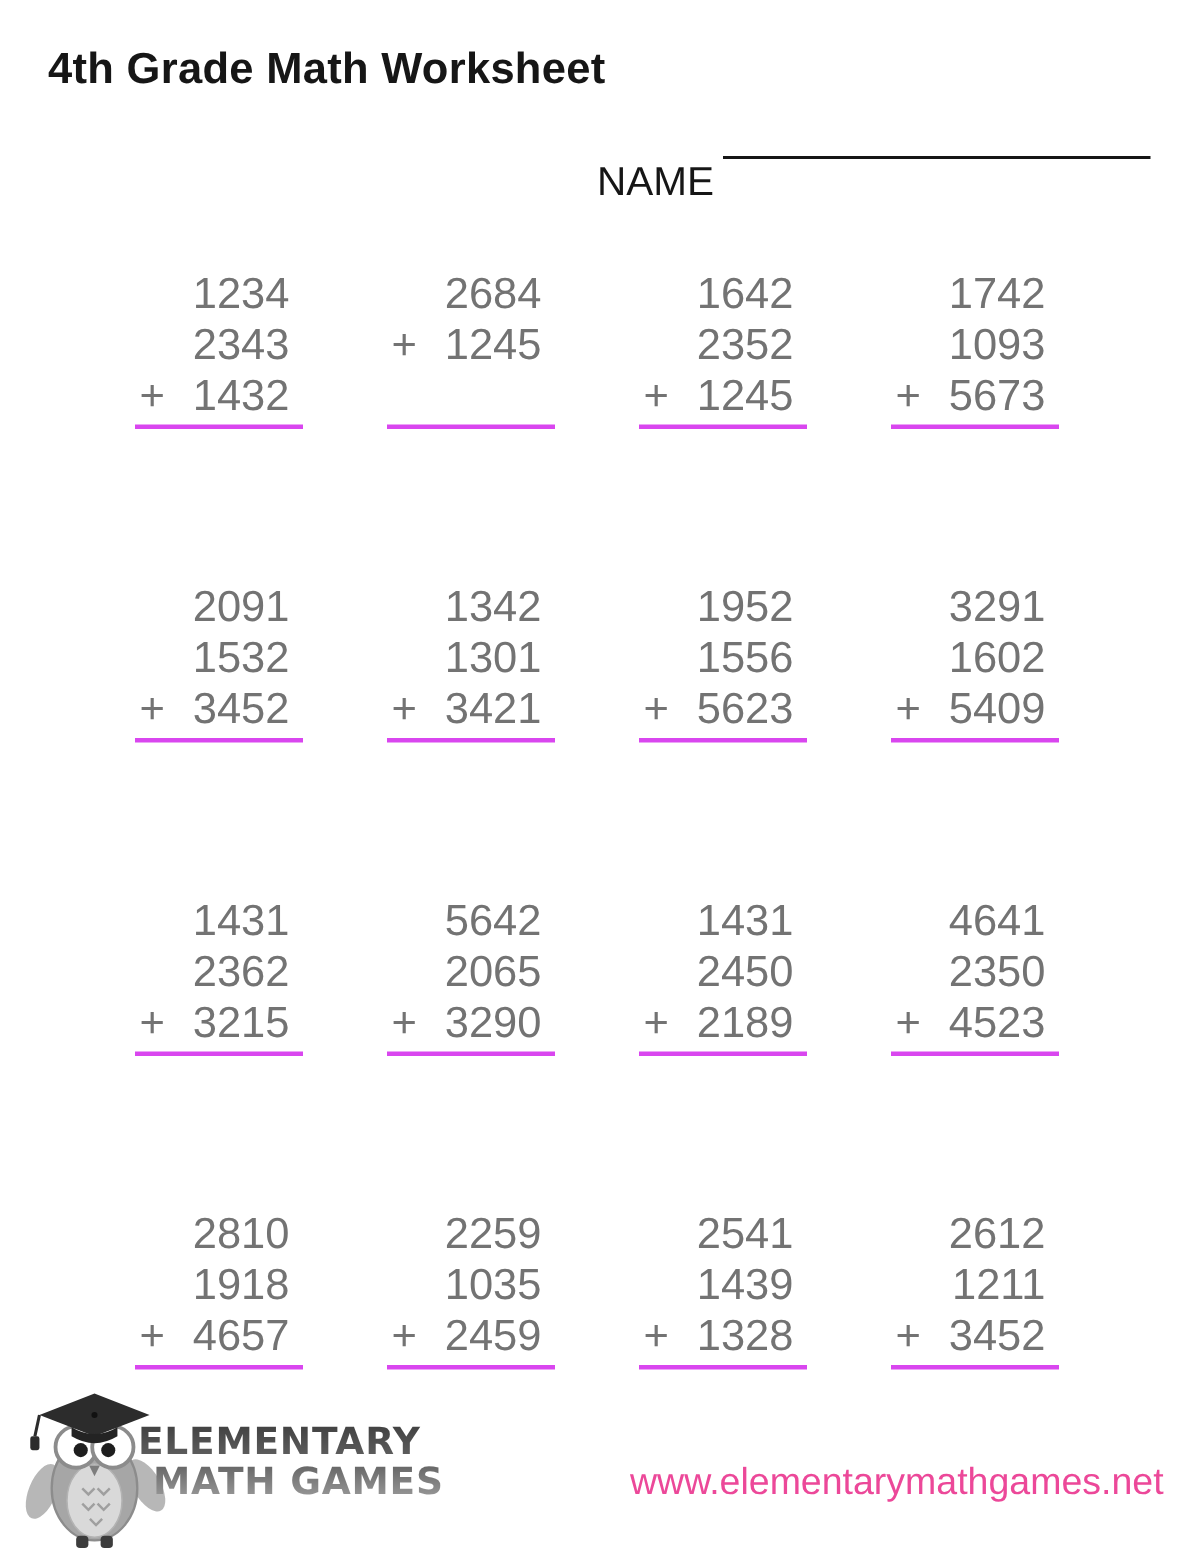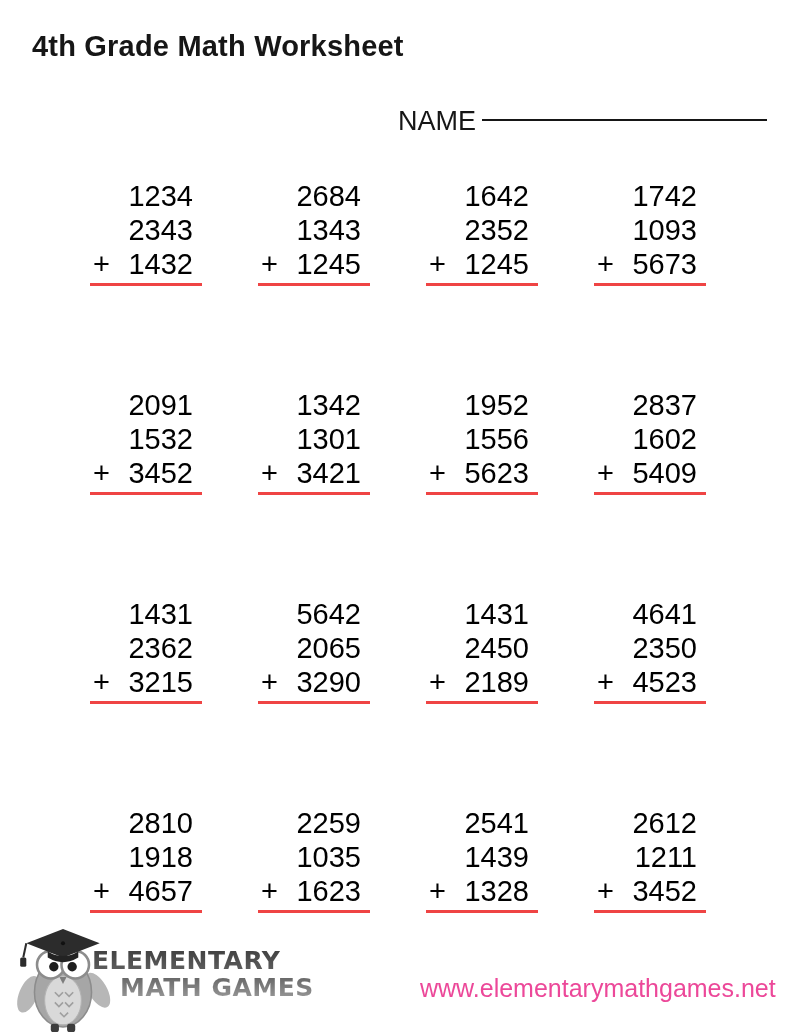--- a/index.html
+++ b/index.html
@@ -18,44 +18,44 @@
     position:absolute;left:32px;top:30px;
     font-size:29px;font-weight:600;letter-spacing:0.2px;
     color:#161616;
   }
   .subtitle{
     position:absolute;left:48px;top:100px;
     font-size:29px;font-weight:500;color:#161616;
   }
   .name-row{
     position:absolute;left:398px;top:104px;
-    display:flex;align-items:center;
+    display:flex;align-items:flex-start;
     font-size:27px;line-height:34px;color:#161616;
   }
   .name-line{
     width:285px;height:0;
     border-bottom:2px solid #161616;
     margin:0 0 3px 6px;
   }
 
   
   .problems-grid{
     position:absolute;left:90px;top:179px;
     display:grid;
     grid-template-columns:repeat(4,112px);
     column-gap:56px;
     grid-auto-rows:107px;
     row-gap:102px;
   }
   .problem{
     width:112px;
-    border-bottom:3px solid #ef4444;
+    border-bottom:3px solid #d946ef;
     padding-bottom:2px;
     font-size:29px;line-height:34px;
-    color:#000000;
+    color:#737373;
     box-sizing:content-box;
   }
   .problem .num{
     text-align:right;
     padding-right:9px;
     font-variant-numeric:tabular-nums;
   }
   .problem .sumrow{
     display:flex;
     justify-content:space-between;
@@ -71,21 +71,21 @@
     font-family:"DejaVu Sans", sans-serif;
     font-weight:bold;
     font-size:25px;line-height:27px;
     letter-spacing:0.5px;
     background:linear-gradient(180deg,#3d3d3d 0%,#666666 55%,#9e9e9e 100%);
     -webkit-background-clip:text;
     background-clip:text;
     color:transparent;
     white-space:nowrap;
   }
-  .logo-text .l2{padding-left:28px;}
+  .logo-text .l2{padding-left:10px;}
   .site-url{
     position:absolute;left:420px;top:973px;
     font-size:25px;line-height:30px;color:#ec4899;
   }
 </style>
 </head>
 <body>
 
 <div class="page">
 
@@ -101,21 +101,20 @@
     <div class="problem">
       <div class="num">1234</div>
       <div class="num">2343</div>
       <div class="sumrow">
           <span class="op">+</span>
           <span class="num">1432</span>
         </div>
     </div>
     <div class="problem">
       <div class="num">2684</div>
-      <div class="num">1343</div>
       <div class="sumrow">
           <span class="op">+</span>
           <span class="num">1245</span>
         </div>
     </div>
     <div class="problem">
       <div class="num">1642</div>
       <div class="num">2352</div>
       <div class="sumrow">
           <span class="op">+</span>
@@ -149,21 +148,21 @@
     </div>
     <div class="problem">
       <div class="num">1952</div>
       <div class="num">1556</div>
       <div class="sumrow">
           <span class="op">+</span>
           <span class="num">5623</span>
         </div>
     </div>
     <div class="problem">
-      <div class="num">2837</div>
+      <div class="num">3291</div>
       <div class="num">1602</div>
       <div class="sumrow">
           <span class="op">+</span>
           <span class="num">5409</span>
         </div>
     </div>
 
     <div class="problem">
       <div class="num">1431</div>
       <div class="num">2362</div>
@@ -203,21 +202,21 @@
       <div class="sumrow">
           <span class="op">+</span>
           <span class="num">4657</span>
         </div>
     </div>
     <div class="problem">
       <div class="num">2259</div>
       <div class="num">1035</div>
       <div class="sumrow">
           <span class="op">+</span>
-          <span class="num">1623</span>
+          <span class="num">2459</span>
         </div>
     </div>
     <div class="problem">
       <div class="num">2541</div>
       <div class="num">1439</div>
       <div class="sumrow">
           <span class="op">+</span>
           <span class="num">1328</span>
         </div>
     </div>

